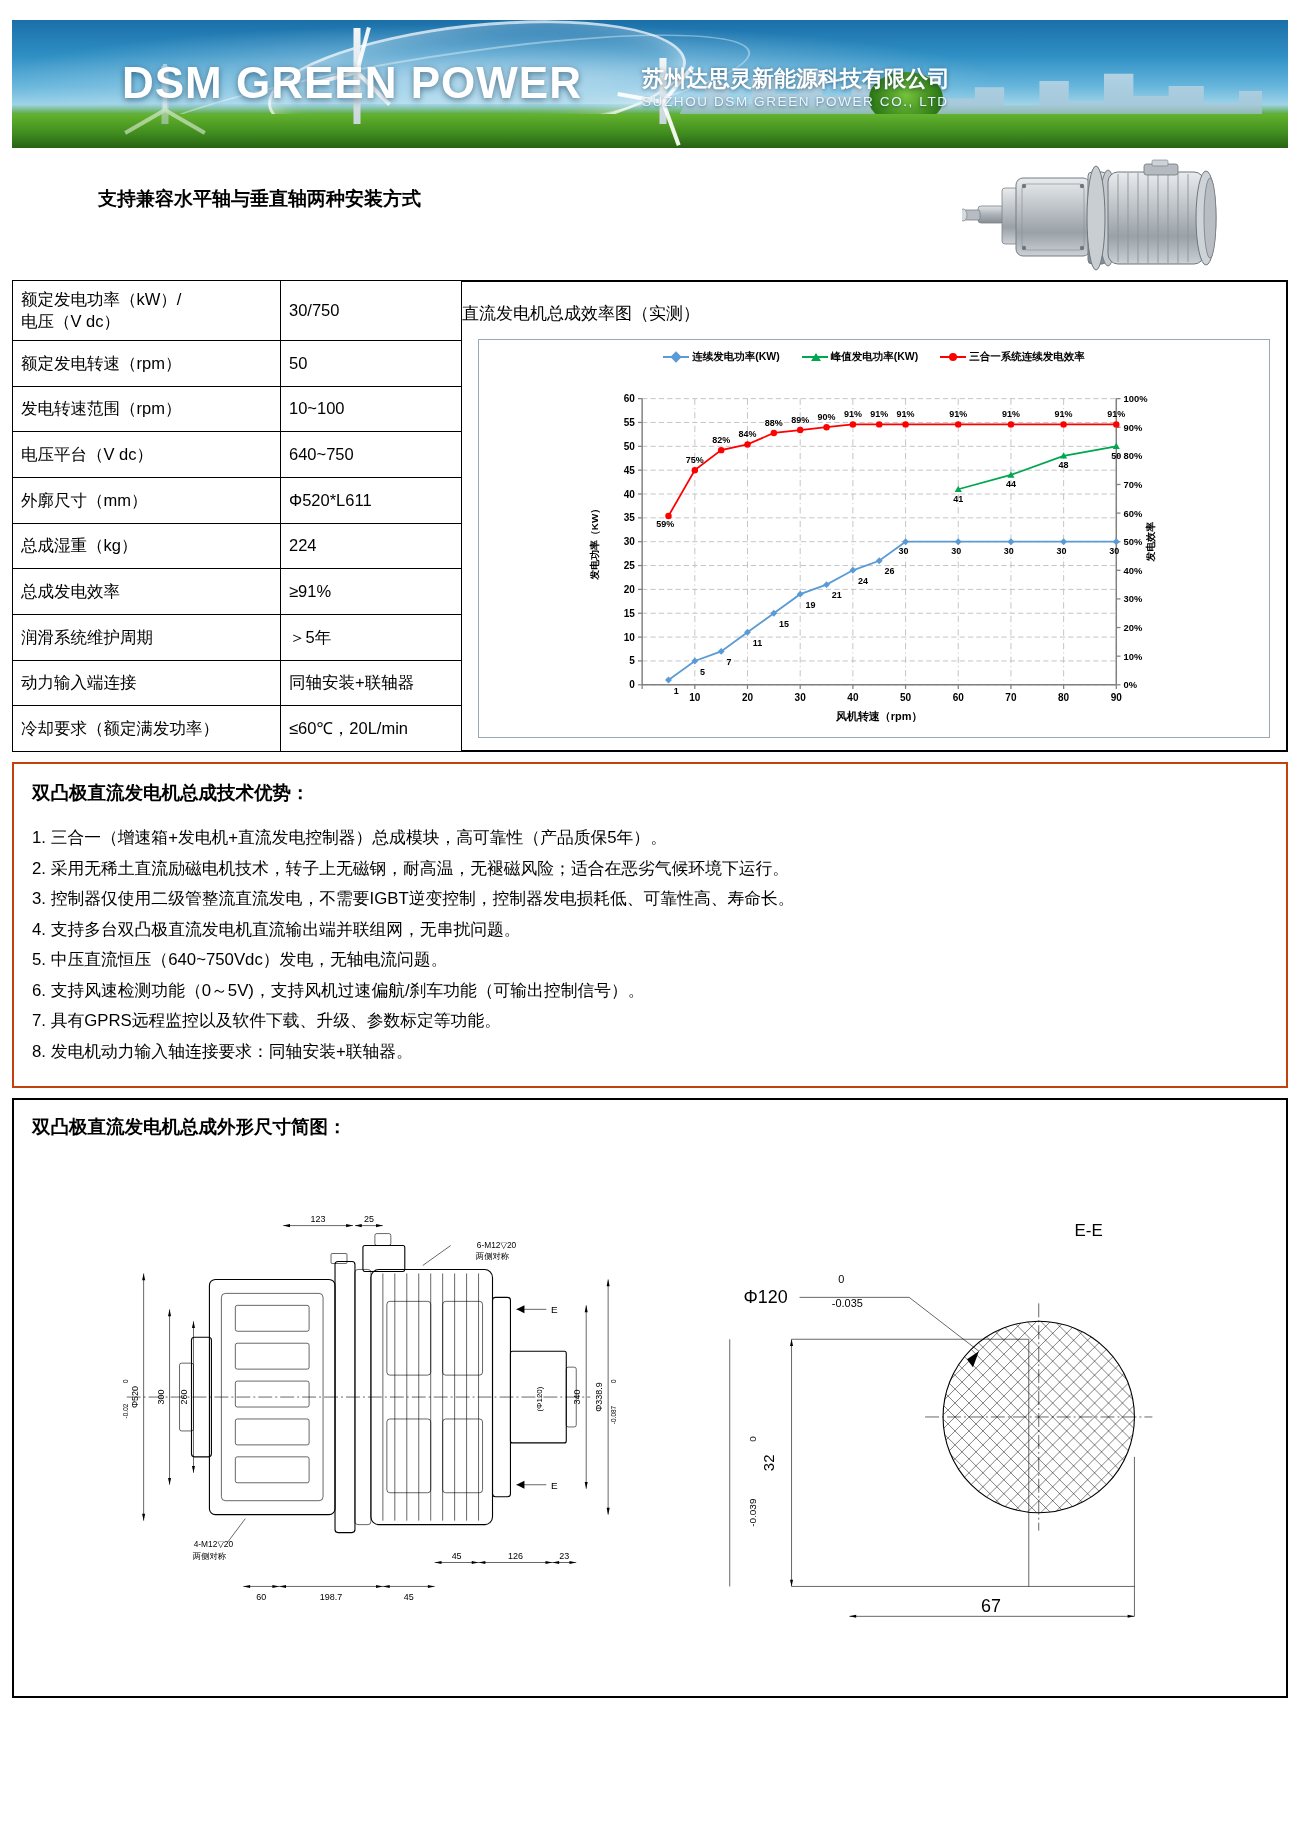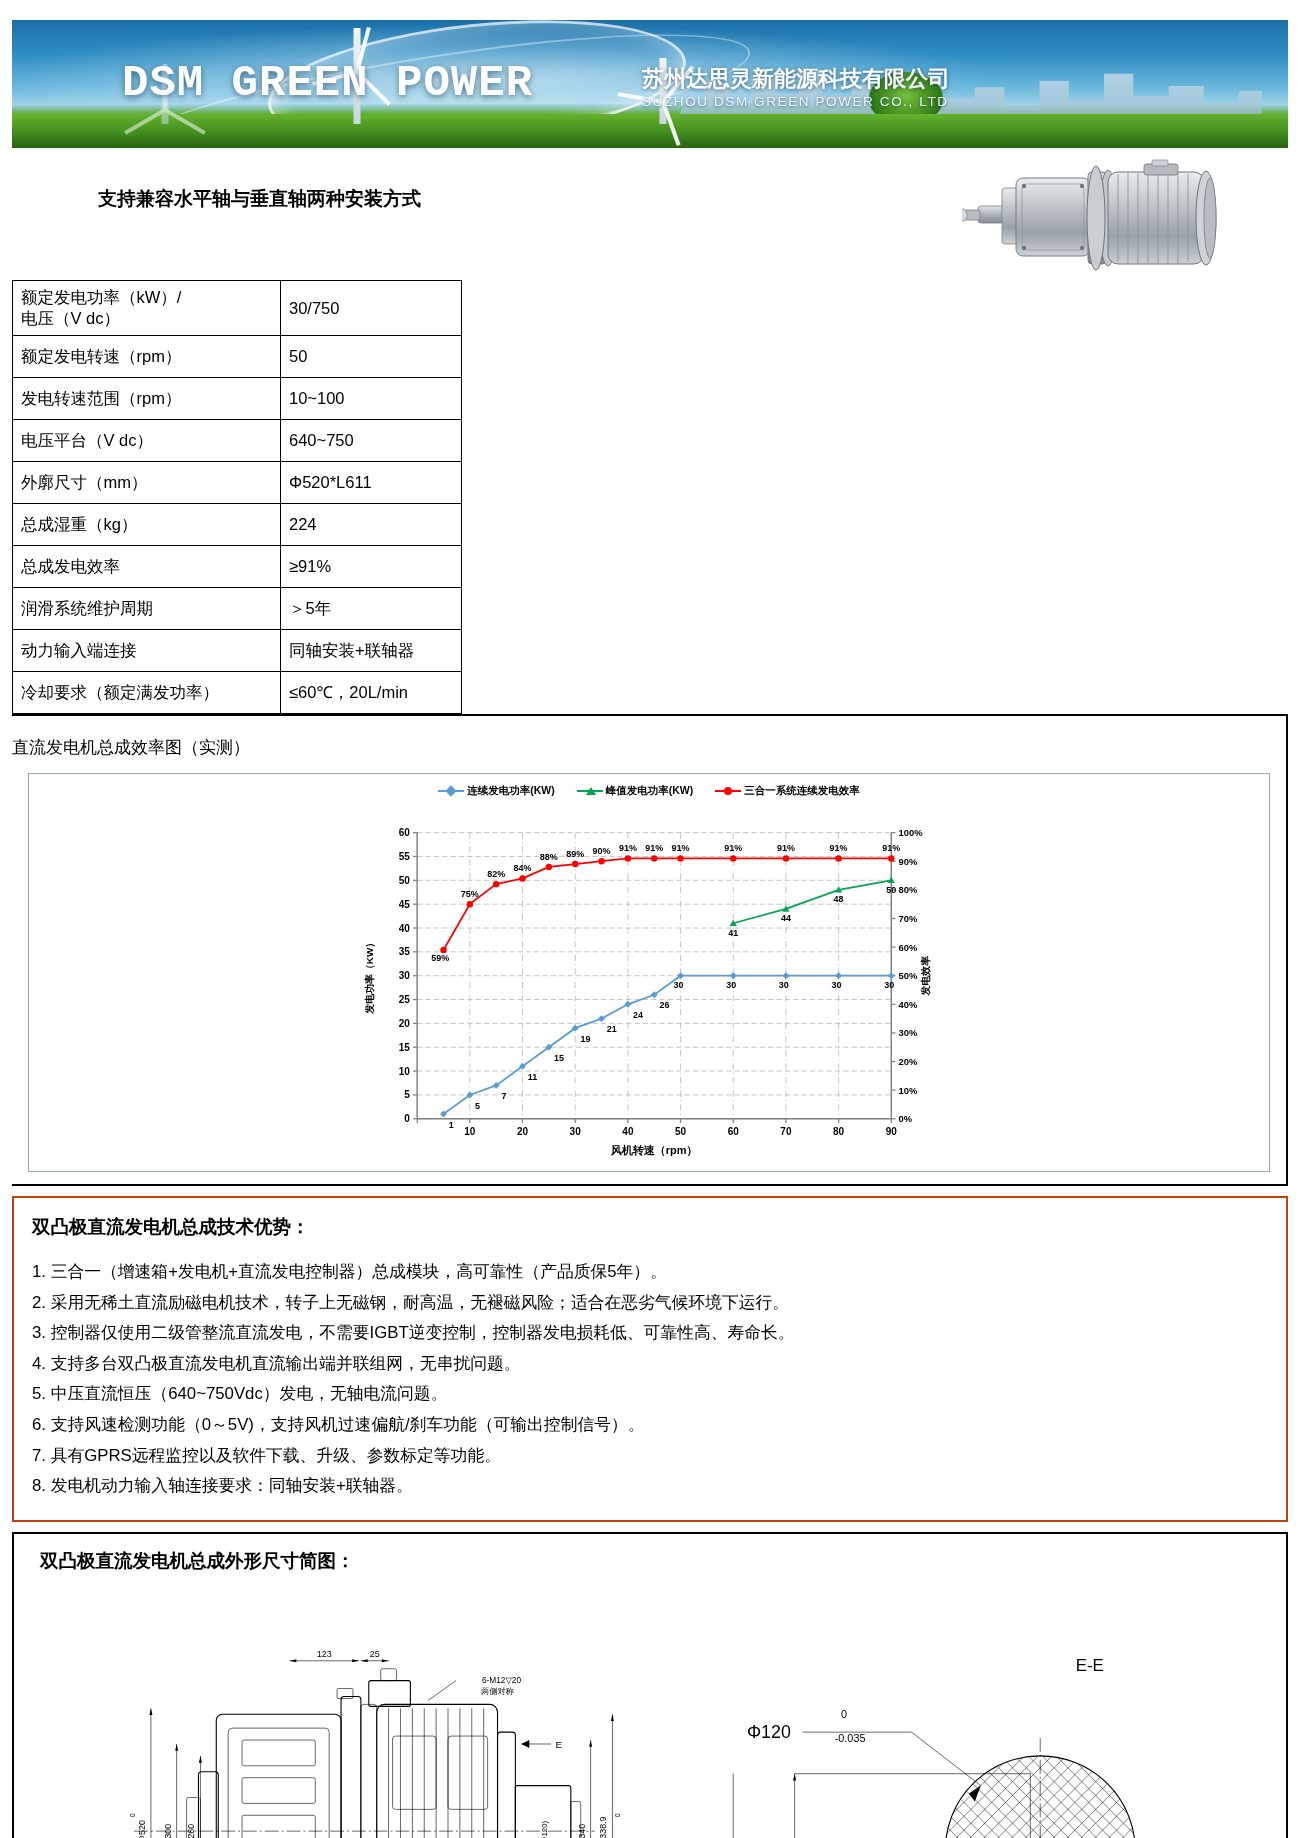--- a/index.html
+++ b/index.html
@@ -63,21 +63,21 @@
     background:rgba(255,255,255,.92); transform-origin:50% 100%;
   }
   .banner .t1 { left:27%; height:96px; }
   .banner .t2 { left:51%; height:66px; }
   .banner .t3 { left:12%; height:58px; opacity:.55; }
 
   .banner .brand {
     position:absolute; left:110px; top:38px;
     font-size:44px; font-weight:bold; letter-spacing:1px;
     color:#ffffff; text-shadow:0 2px 6px rgba(0,40,70,.55);
-    font-family:Liberation Mono, monospace;
+    font-family:Liberation Sans, sans-serif;
   }
   .banner .cn-name {
     position:absolute; left:630px; top:44px;
     font-size:22px; font-weight:bold; color:#ffffff;
     text-shadow:0 1px 4px rgba(0,40,70,.6);
   }
   .banner .en-name {
     position:absolute; left:630px; top:74px;
     font-size:13.5px; letter-spacing:1.6px; color:#eaf6fb;
     text-shadow:0 1px 3px rgba(0,40,70,.6);
@@ -85,21 +85,21 @@
 
   
   .title-wrap { position:relative; padding:22px 0 4px 0; height:128px; }
   .main-title { font-size:34px; font-weight:bold; letter-spacing:-.2px; }
   .sub-title { font-size:19px; font-weight:bold; margin-top:16px; padding-left:86px; }
 
   .product-photo {
     position:absolute; right:36px; top:6px; width:290px; height:135px;
   }
   .product-photo svg { width:100%; height:100%; }
-  .specchart { display:flex; margin-top:4px;flex-direction:column; }
+  .specchart { display:flex; margin-top:4px; }
   .spec-table { width:450px; border-collapse:collapse; table-layout:fixed; }
   .spec-table td {
     border:1px solid #000; padding:6px 8px;
     font-size:16.5px; vertical-align:middle; line-height:1.28;
   }
   .spec-table td.k { width:268px; }
   .spec-table tr { height:42px; }
 
   .chart-cell { flex:1; border:2px solid #000; border-left:none; position:relative; }
   .chart-title { text-align:left; font-size:17px; margin-top:20px; }
@@ -118,21 +118,21 @@
   .plot { position:absolute; left:0; right:0; top:44px; bottom:0; }
   .plot svg { width:100%; height:100%; display:block; }
 
   
   .adv { margin-top:10px; border:2px solid #c2410c; padding:16px 18px 18px 18px; }
   .adv h3 { margin:0 0 18px 0; font-size:18.5px; font-weight:bold; }
   .adv ol { margin:0; padding:0; list-style:none; }
   .adv li { font-size:16.8px; line-height:1.82; }
 
   
-  .draw { margin-top:10px; border:2px solid #000; padding:14px 18px 10px 26px; height:600px; }
+  .draw { margin-top:10px; border:2px solid #000; padding:14px 18px 10px 18px; height:600px; }
   .draw h3 { margin:0 0 8px 0; font-size:18.5px; font-weight:bold; }
   .draw .canvas { width:100%; height:530px; }
   .draw .canvas svg { width:100%; height:100%; }
 </style>
 </head>
 <body>
 
 <div class="page">
 
   <div class="banner">

